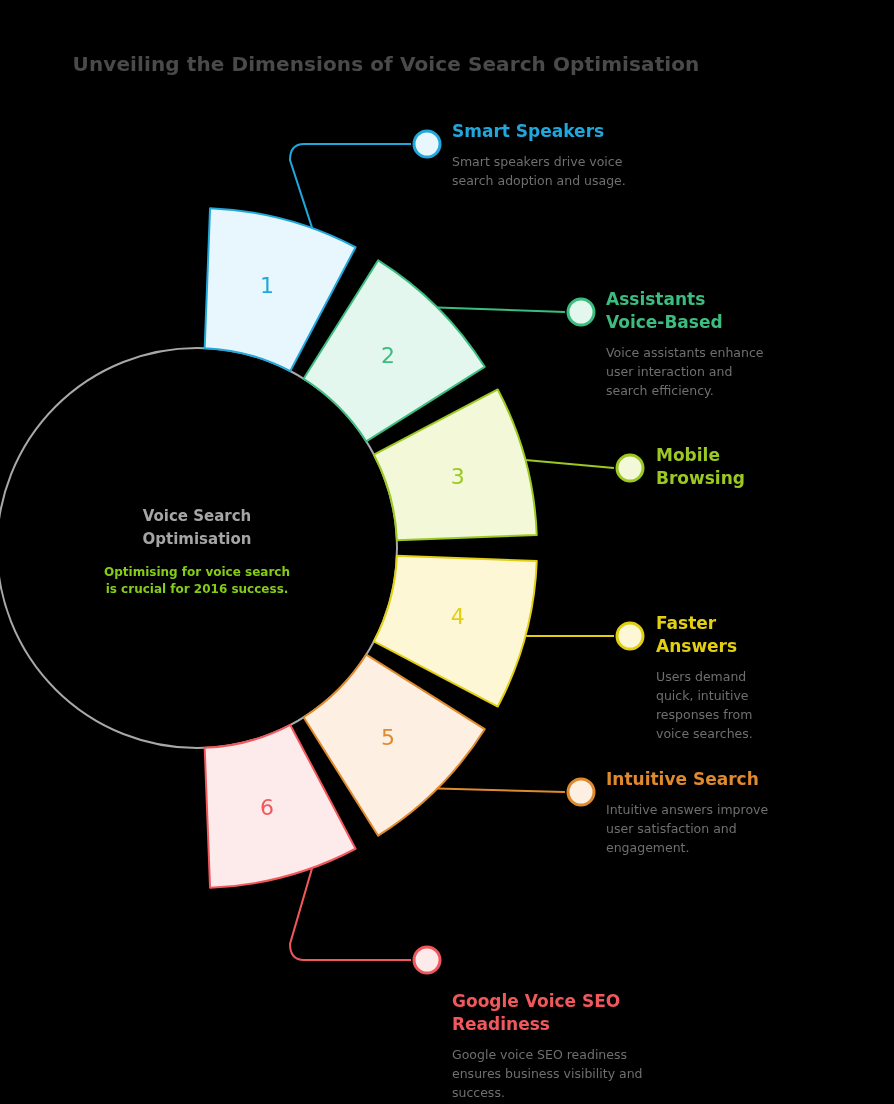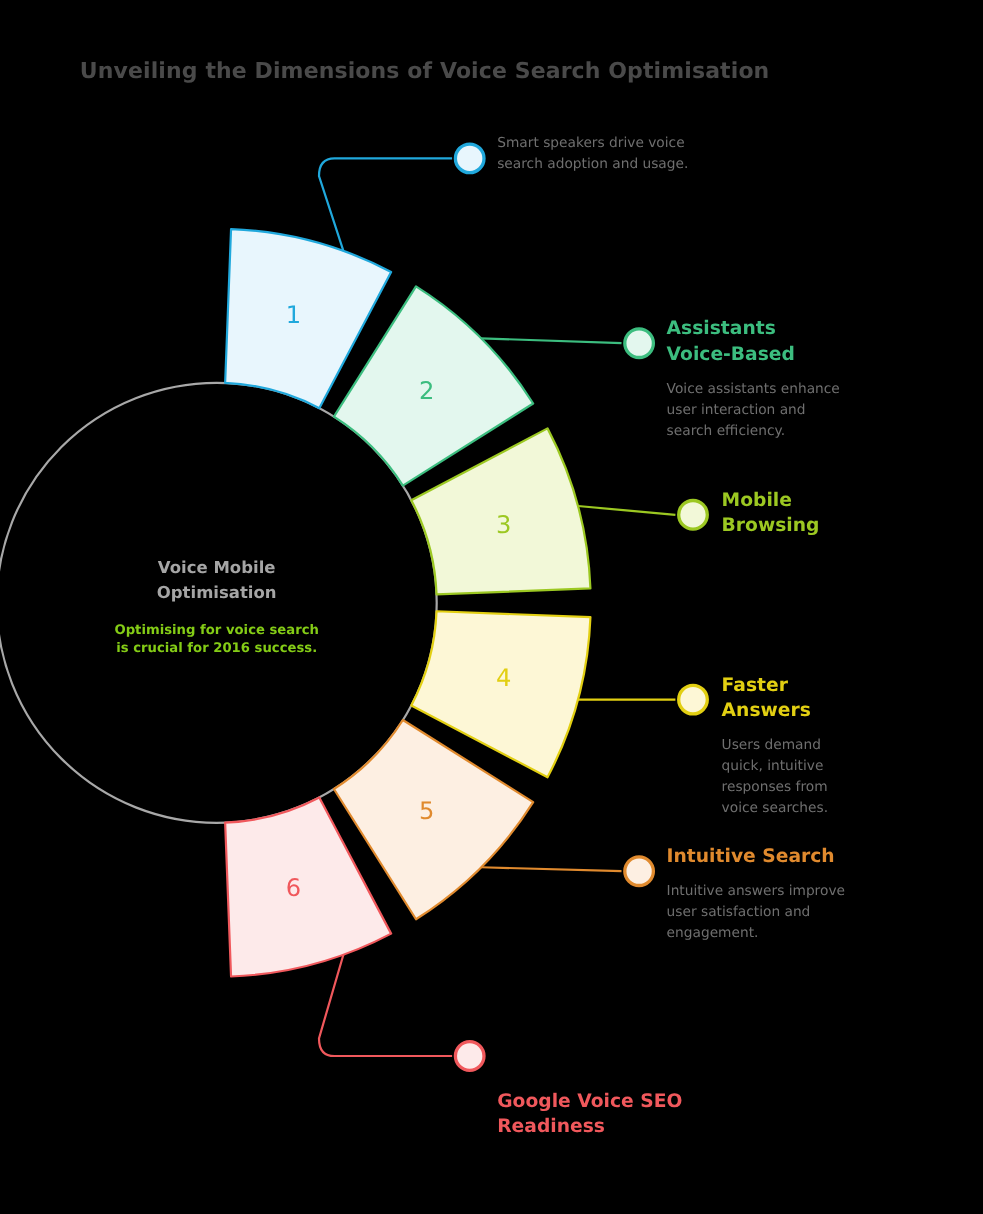--- a/index.html
+++ b/index.html
@@ -113,30 +113,31 @@
         <circle cx="427" cy="144" r="13" fill="#e8f6fd" stroke="#20a8dc" stroke-width="3"></circle>
         <circle cx="581" cy="312" r="13" fill="#e3f7ee" stroke="#3cbd7f" stroke-width="3"></circle>
         <circle cx="630" cy="468" r="13" fill="#f2f8d8" stroke="#9cc822" stroke-width="3"></circle>
         <circle cx="630" cy="636" r="13" fill="#fdf7d6" stroke="#e2cf12" stroke-width="3"></circle>
         <circle cx="581" cy="792" r="13" fill="#fdefe2" stroke="#e08a2e" stroke-width="3"></circle>
         <circle cx="427" cy="960" r="13" fill="#fdeaea" stroke="#f0585c" stroke-width="3"></circle>
       </g>
   </svg>
 
   <div class="hub-title">
-    <div>Voice Mobile</div>
+    <div>Voice Search</div>
     <div>Optimisation</div>
   </div>
   <div class="hub-sub">
     <div>Optimising for voice search</div>
     <div>is crucial for 2016 success.</div>
   </div>
 
   <div id="labels">
       <div class="label-block" style="left: 452px; top: 120px;">
+        <div class="label-title" style="color: rgb(32, 168, 220);">Smart Speakers</div>
         <div class="label-desc">Smart speakers drive voice search adoption and usage.</div>
       </div>
       <div class="label-block" style="left: 606px; top: 288px;">
         <div class="label-title" style="color: rgb(60, 189, 127);">
           <div>Assistants</div>
           <div>Voice-Based</div>
         </div>
         <div class="label-desc">Voice assistants enhance user interaction and search efficiency.</div>
       </div>
       <div class="label-block" style="left: 656px; top: 444px;">
@@ -148,15 +149,16 @@
       </div>
       <div class="label-block" style="left: 606px; top: 768px;">
         <div class="label-title" style="color: rgb(224, 138, 46);">Intuitive Search</div>
         <div class="label-desc">Intuitive answers improve user satisfaction and engagement.</div>
       </div>
       <div class="label-block" style="left: 452px; top: 990px;">
         <div class="label-title" style="color: rgb(240, 88, 92);">
           <div>Google Voice SEO</div>
           <div>Readiness</div>
         </div>
+        <div class="label-desc">Google voice SEO readiness ensures business visibility and success.</div>
       </div>
     </div>
 </div>
 
 </body></html>

